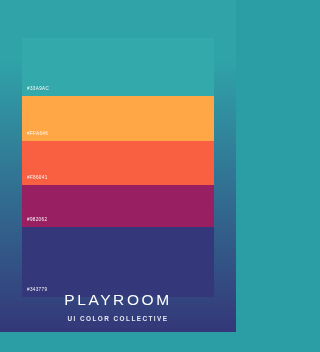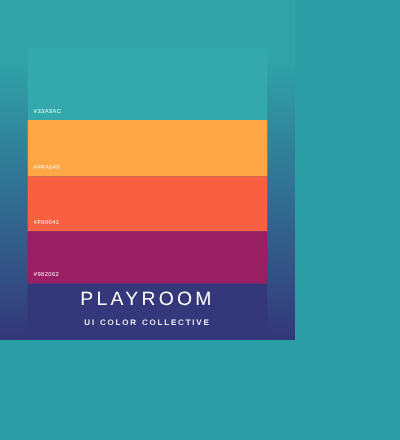--- a/index.html
+++ b/index.html
@@ -10,21 +10,21 @@
     width: 236px;
     height: 352px;
     overflow: hidden;
     font-family: "Liberation Sans", sans-serif;
     background: #2a9da5;
   }
 
   #poster {
     position: relative;
     width: 236px;
-    height: 272px;
+    height: 332px;
     background: linear-gradient(180deg,
                 #2fa3a8 0%,
                 #2e96a4 22%,
                 #31739a 48%,
                 #35518a 72%,
                 #343779 100%);
     overflow: hidden;
   }
 
   

